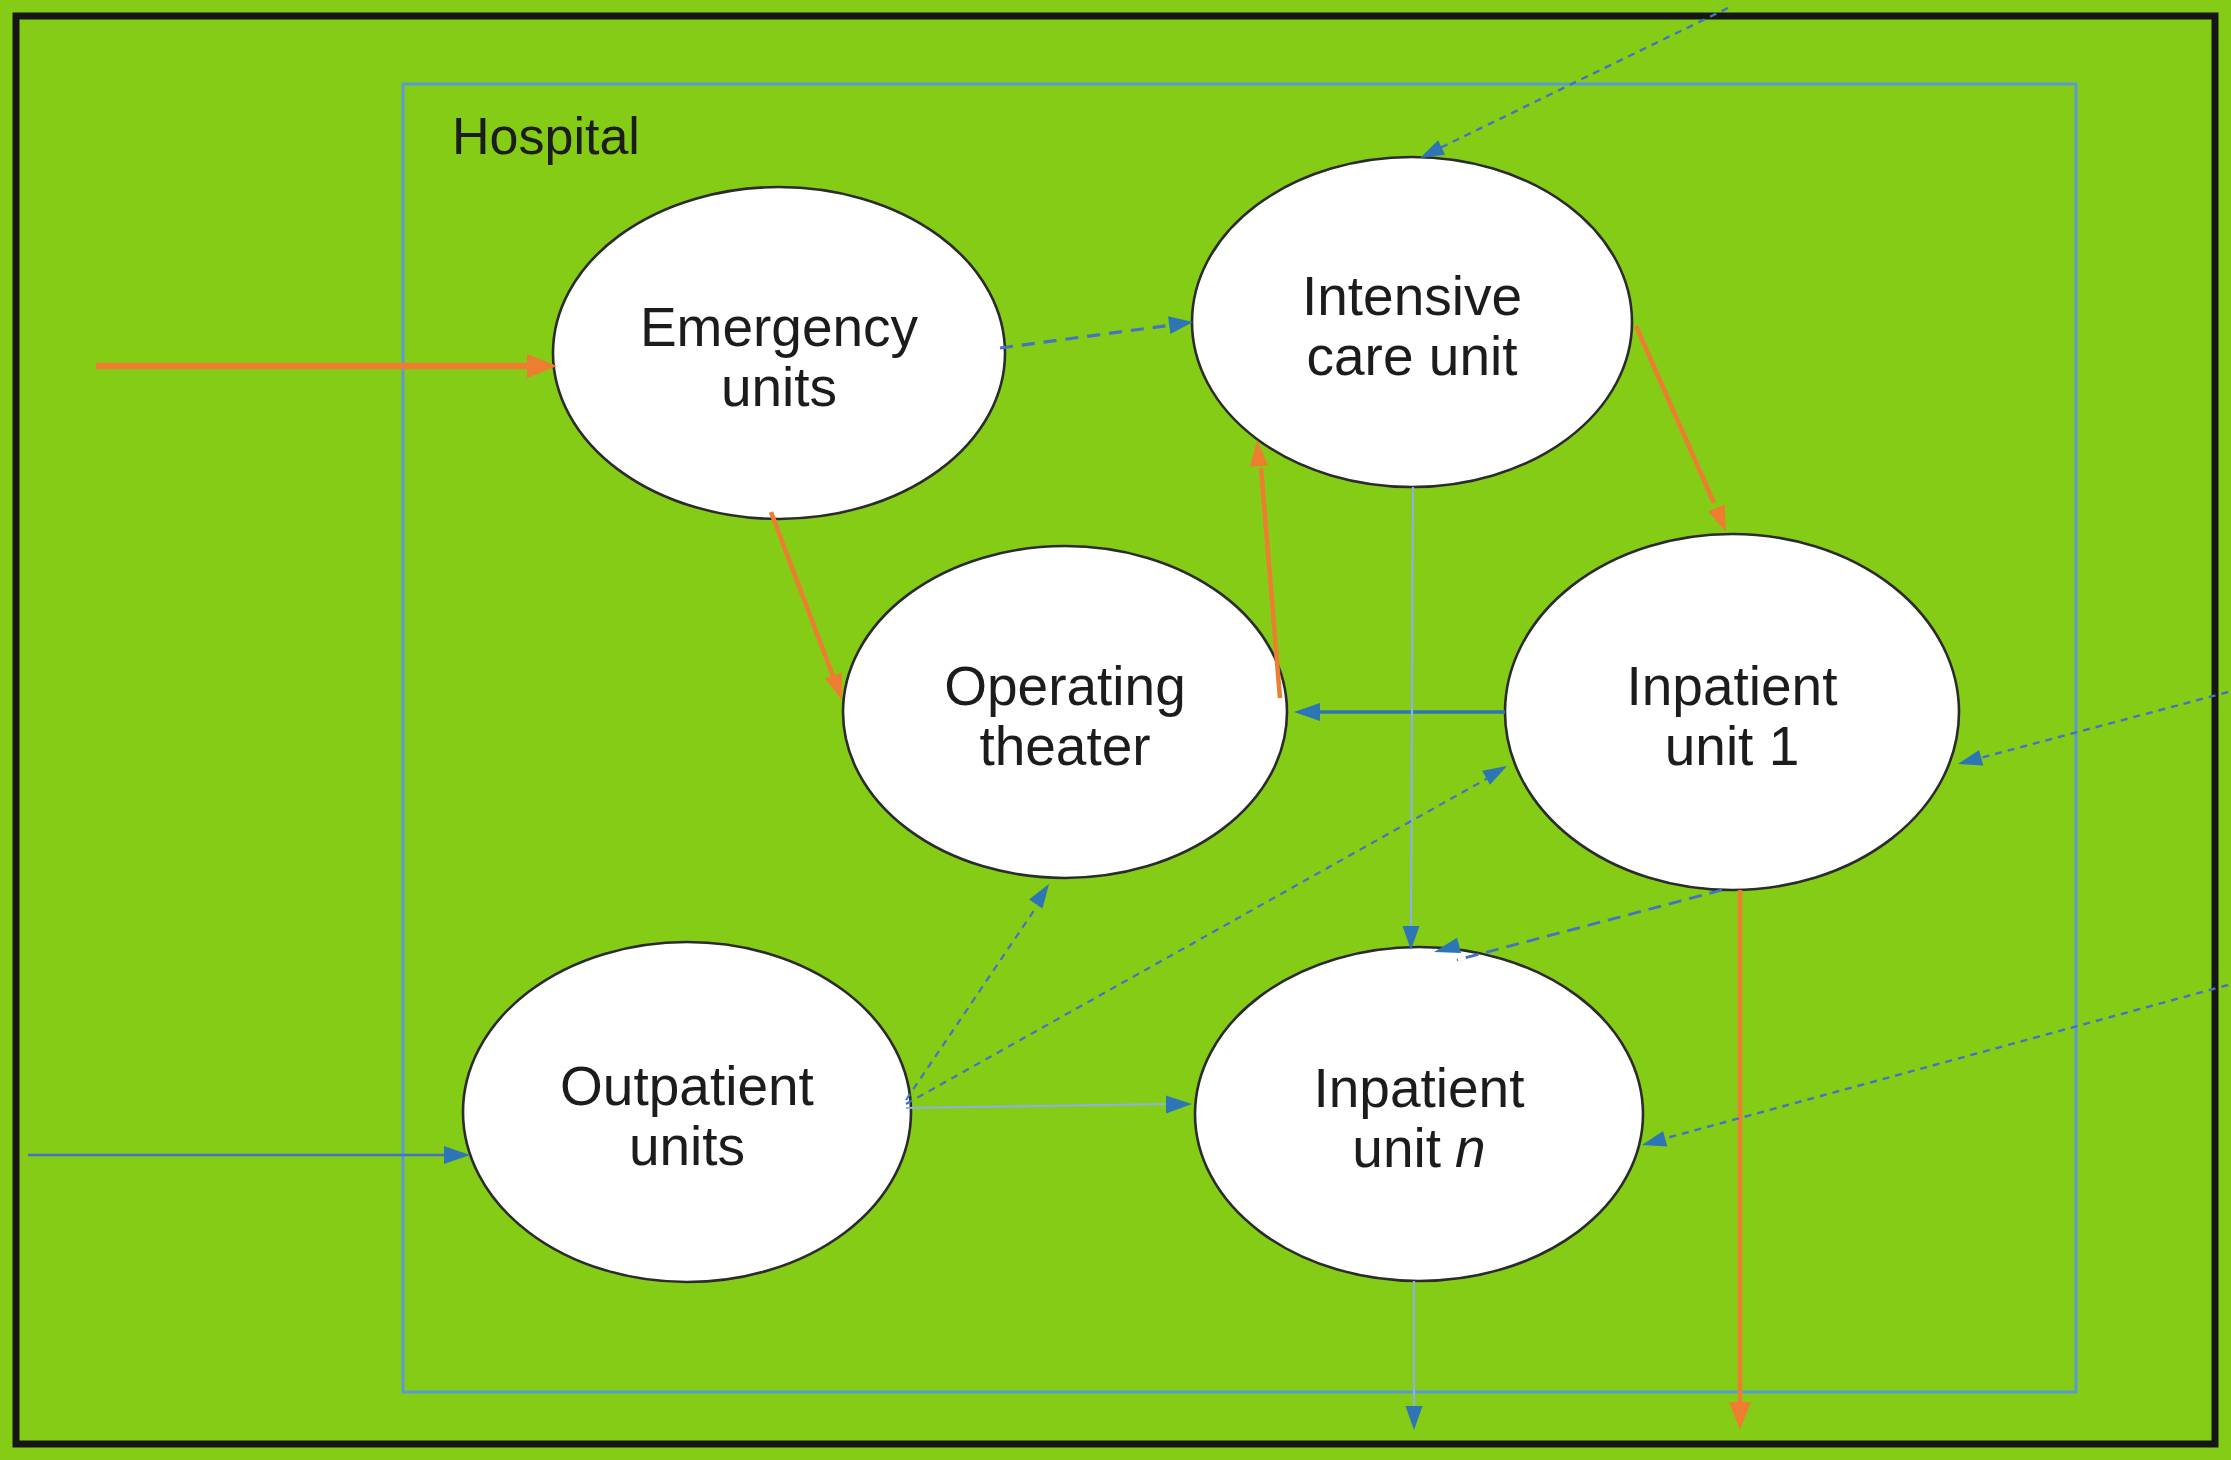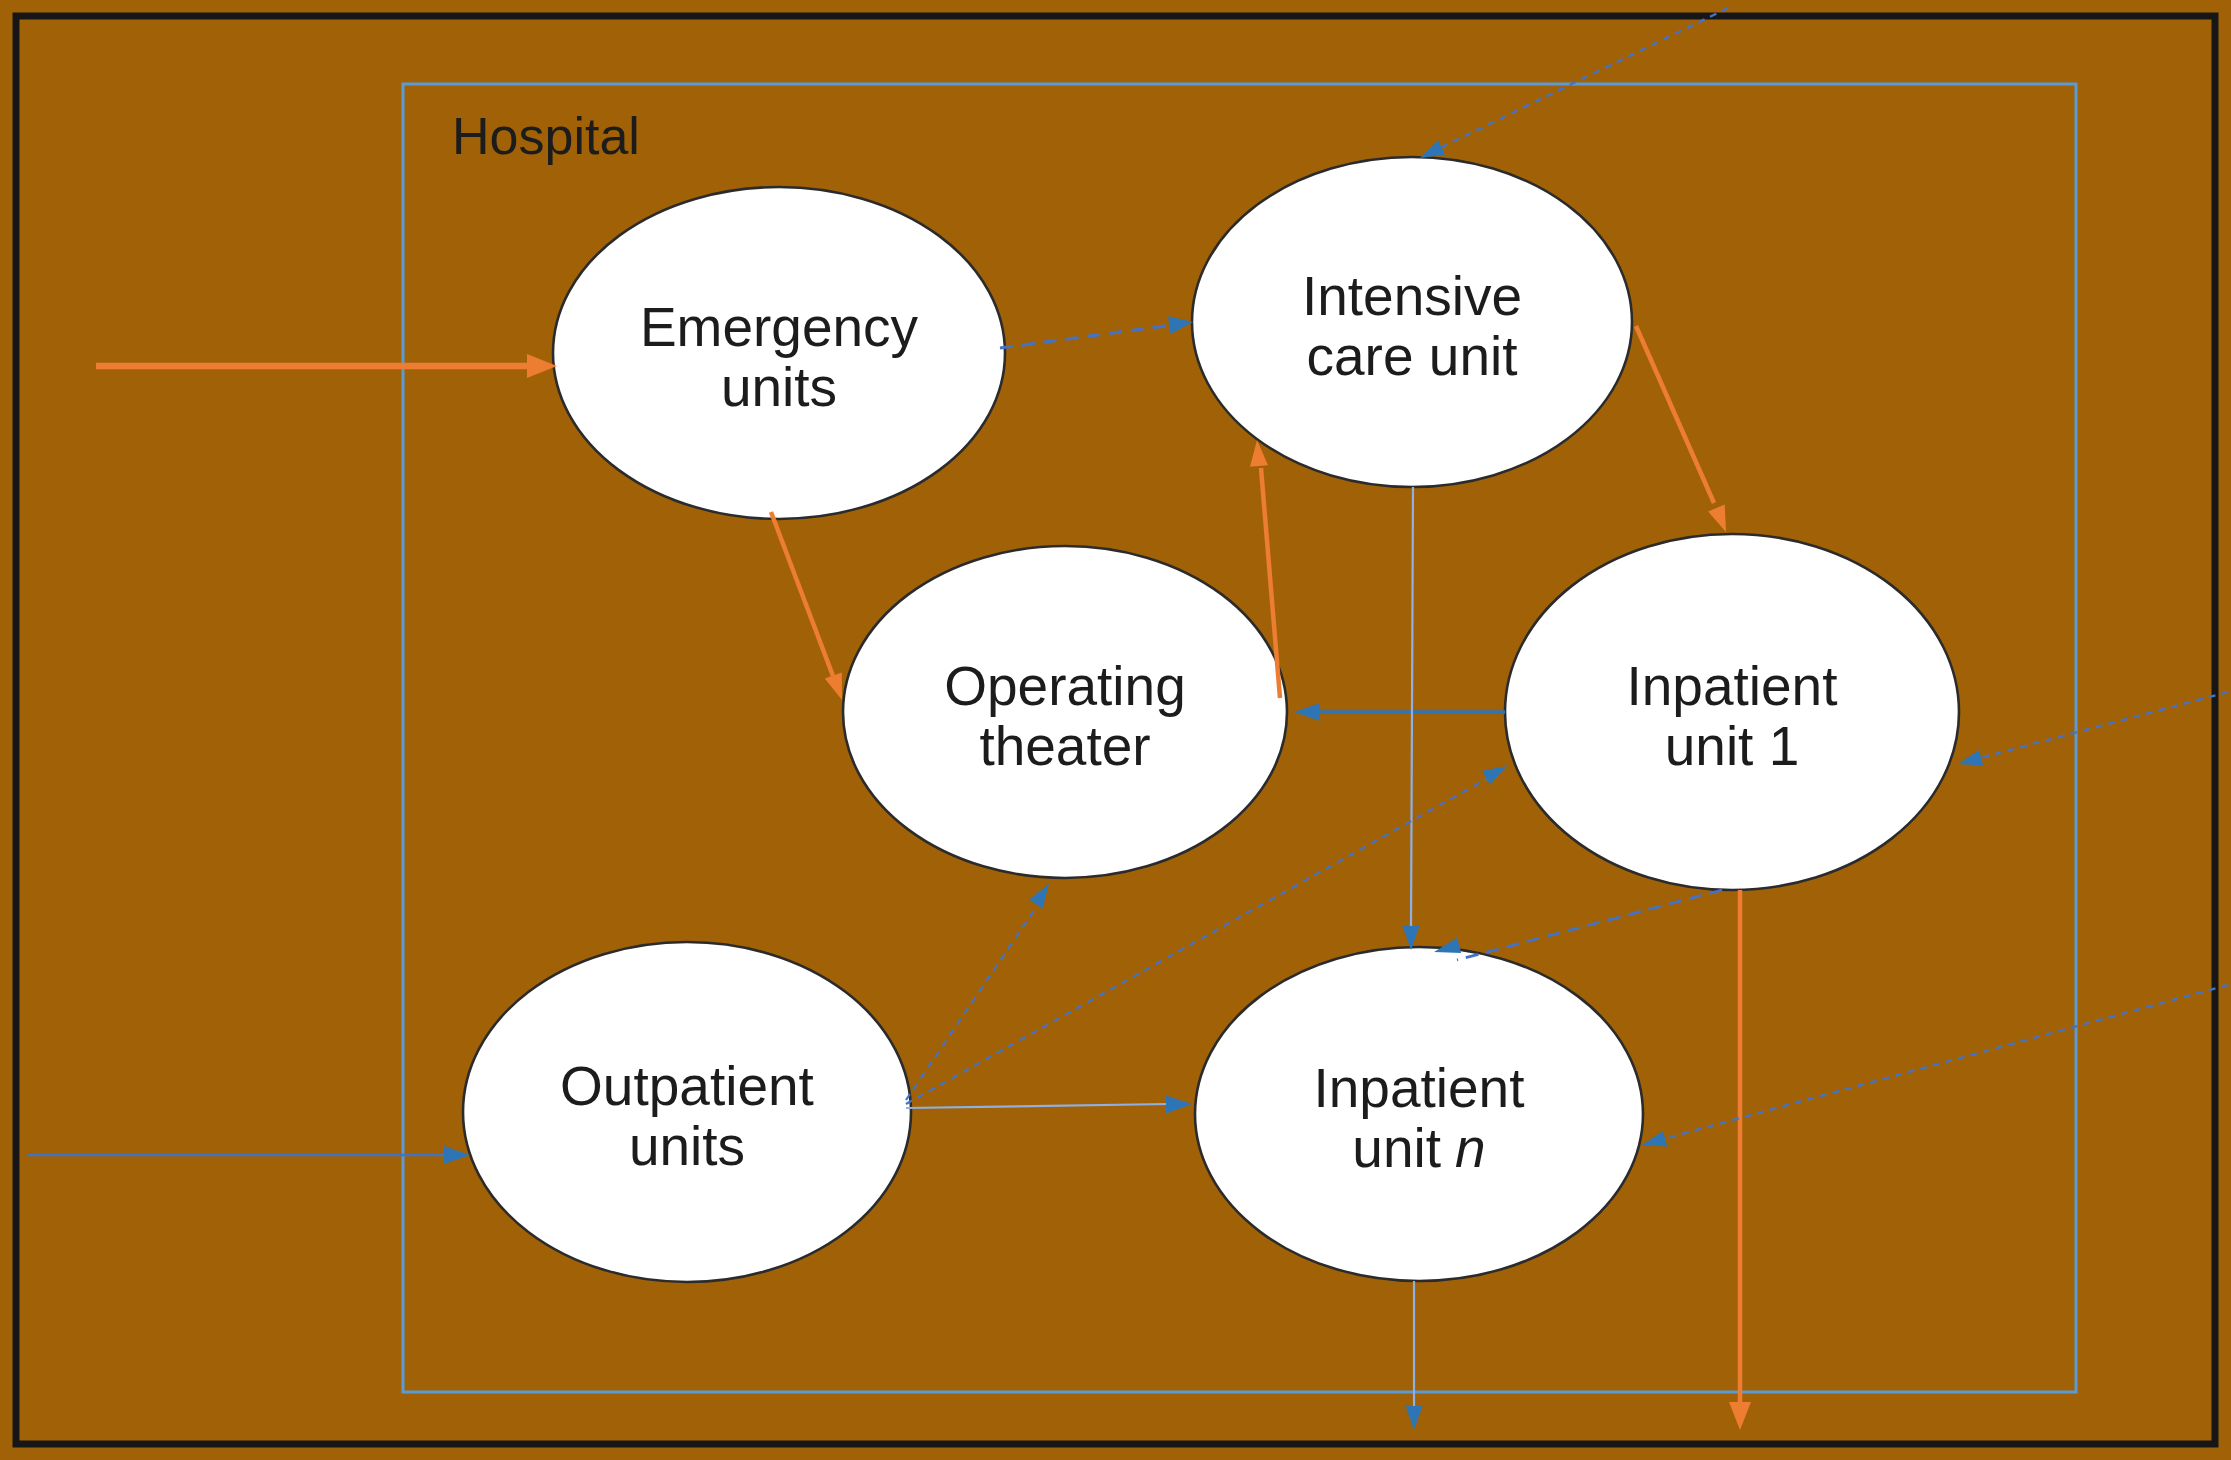--- a/index.html
+++ b/index.html
@@ -5,21 +5,21 @@
   html, body {
     margin: 0;
     padding: 0;
     background: #ffffff;
     font-family: "Liberation Sans", sans-serif;
   }
   .page {
     position: relative;
     width: 2231px;
     height: 1460px;
-    background: #a16207;
+    background: #84cc16;
     overflow: hidden;
   }
   svg { display: block; }
   .node-ellipse {
     fill: #ffffff;
     stroke: #2b2b2b;
     stroke-width: 2.6px;
   }
   .nlabel {
     fill: #1c1c1c;

